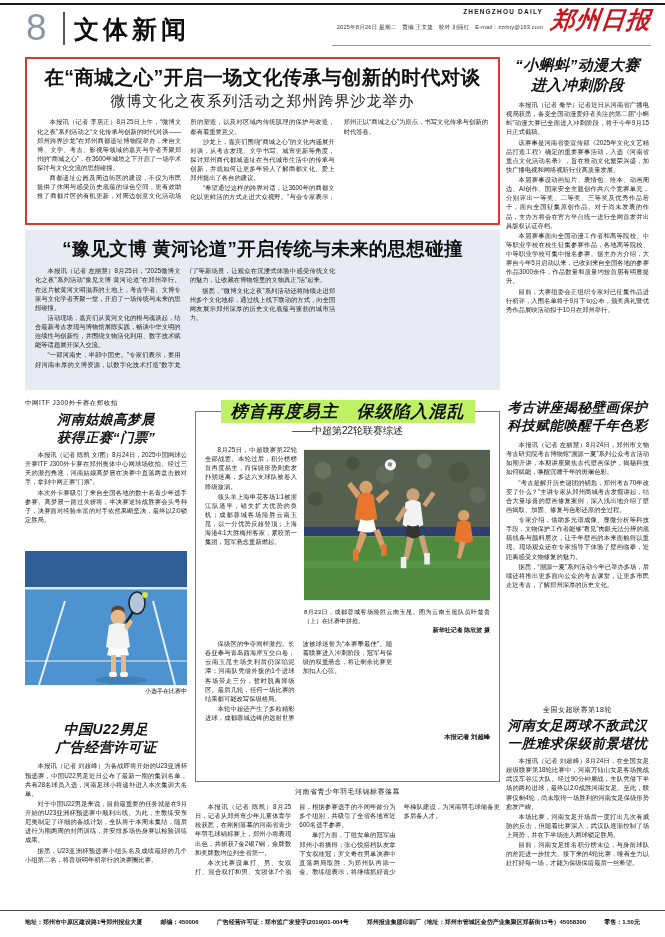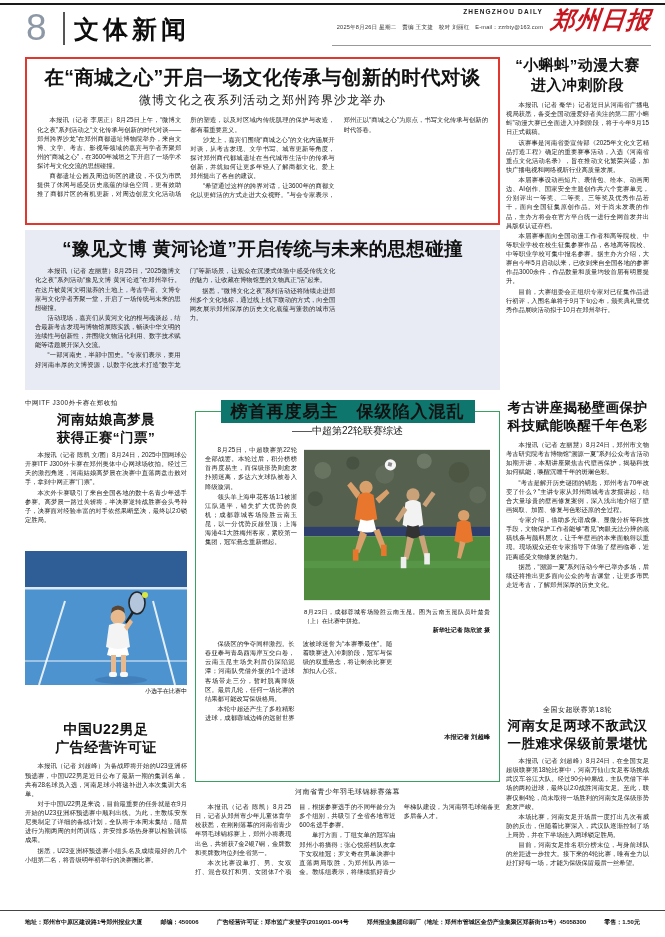--- a/index.html
+++ b/index.html
@@ -15,36 +15,36 @@
   .pageno{font-size:37px;color:#8d98a6;font-weight:400;line-height:1;}
   .section-title{font-size:25px;font-weight:700;letter-spacing:4px;color:#0d0d0d;line-height:1;}
   .head-meta{text-align:right;}
   .mast-en{font-size:6.5px;font-weight:700;letter-spacing:1.2px;color:#222;}
   .dateline{font-size:5.6px;color:#333;margin-top:9px;letter-spacing:.2px;}
   .logo-cn{font-family:"DejaVu Serif","Liberation Serif",serif;font-style:italic;font-weight:700;
            font-size:24px;color:#c8161e;letter-spacing:1px;transform:skewX(-6deg);line-height:1;}
   
   .redbox{border:2px solid #e0372e;box-sizing:border-box;padding:7px 10px 23px;}
   .h-main{font-size:19.5px;font-weight:700;text-align:center;letter-spacing:.3px;line-height:1.15;}
-  .h-sub{font-size:12px;text-align:center;color:#222;margin-top:4px;letter-spacing:1px;}
+  .h-sub{font-size:15px;text-align:center;color:#222;margin-top:4px;letter-spacing:1px;}
   
   .bluebox{background:#e9ebf4;box-sizing:border-box;padding:8px 10px 6px;}
   .h-main2{font-size:18.5px;font-weight:700;text-align:center;letter-spacing:.3px;line-height:1.15;}
   
   .kicker{font-size:6.5px;color:#222;letter-spacing:.5px;}
-  .h-col{font-size:13.5px;font-weight:700;text-align:center;line-height:1.3;letter-spacing:.5px;}
+  .h-col{font-size:13.5px;font-weight:700;text-align:center;line-height:1.3;letter-spacing:.5px;font-style:italic;}
   .h-col15{font-size:15px;}
   .kicker-c{font-size:7px;color:#222;text-align:center;letter-spacing:.5px;}
   .caption{font-size:6px;color:#111;}
   .credit{font-size:6px;color:#111;text-align:right;font-weight:700;}
   .signoff{font-size:6.3px;text-align:right;font-weight:700;margin-top:2px;}
   
   .gb{border:1.5px solid #3aa05f;box-sizing:border-box;}
   .gb-title{position:absolute;top:-12px;left:50%;transform:translateX(-50%);
-            background:#0f766e;padding:0 10px;font-size:17px;font-weight:700;white-space:nowrap;letter-spacing:1px;}
+            background:#bef264;padding:0 10px;font-size:17px;font-weight:700;white-space:nowrap;letter-spacing:1px;font-style:italic;}
   .gb-sub{font-size:10px;text-align:center;margin-top:12px;color:#222;}
   .gb-inner{padding:4px 9px 5px;}
   .gb-top{display:flex;gap:7px;margin-top:3px;}
   .gb-colL{flex:0 0 92px;height:188px;}
   .gb-right{flex:1;}
   .photo{display:block;width:100%;}
   .gb-bottom{height:92px;margin-top:4px;}
   .footer-row{display:flex;justify-content:space-between;font-size:6px;font-weight:700;color:#111;}
 </style>
 </head>

